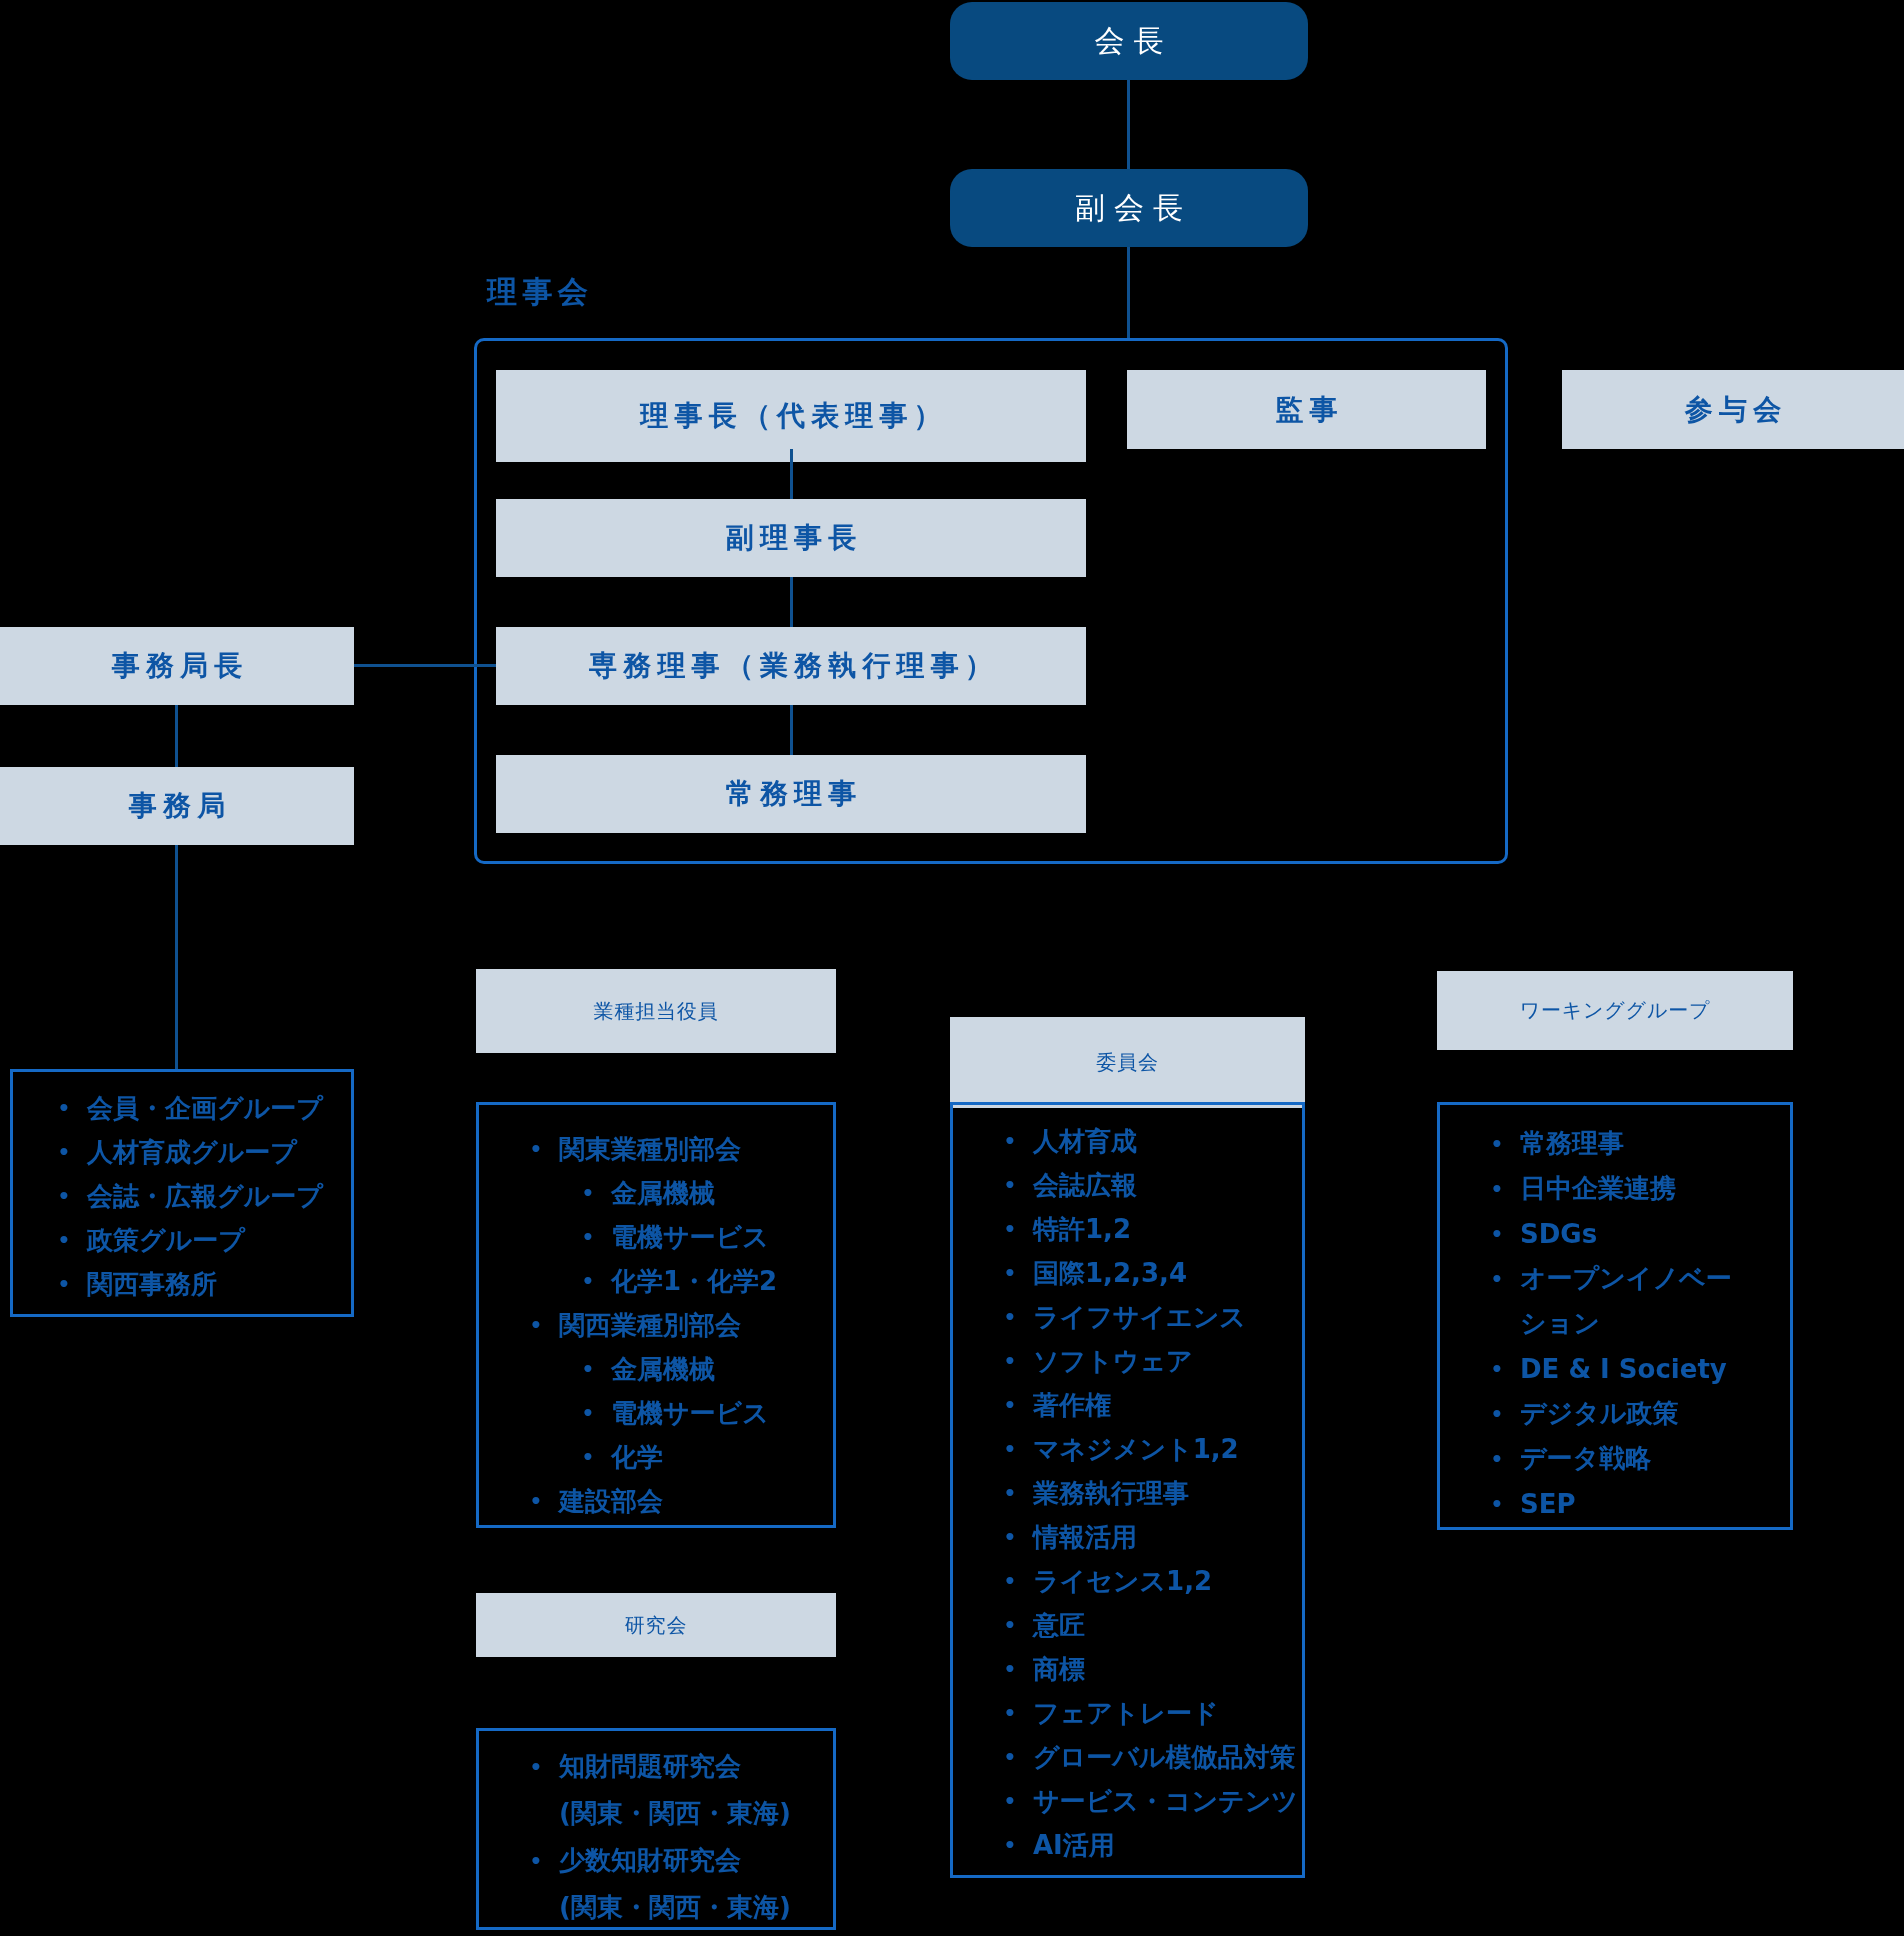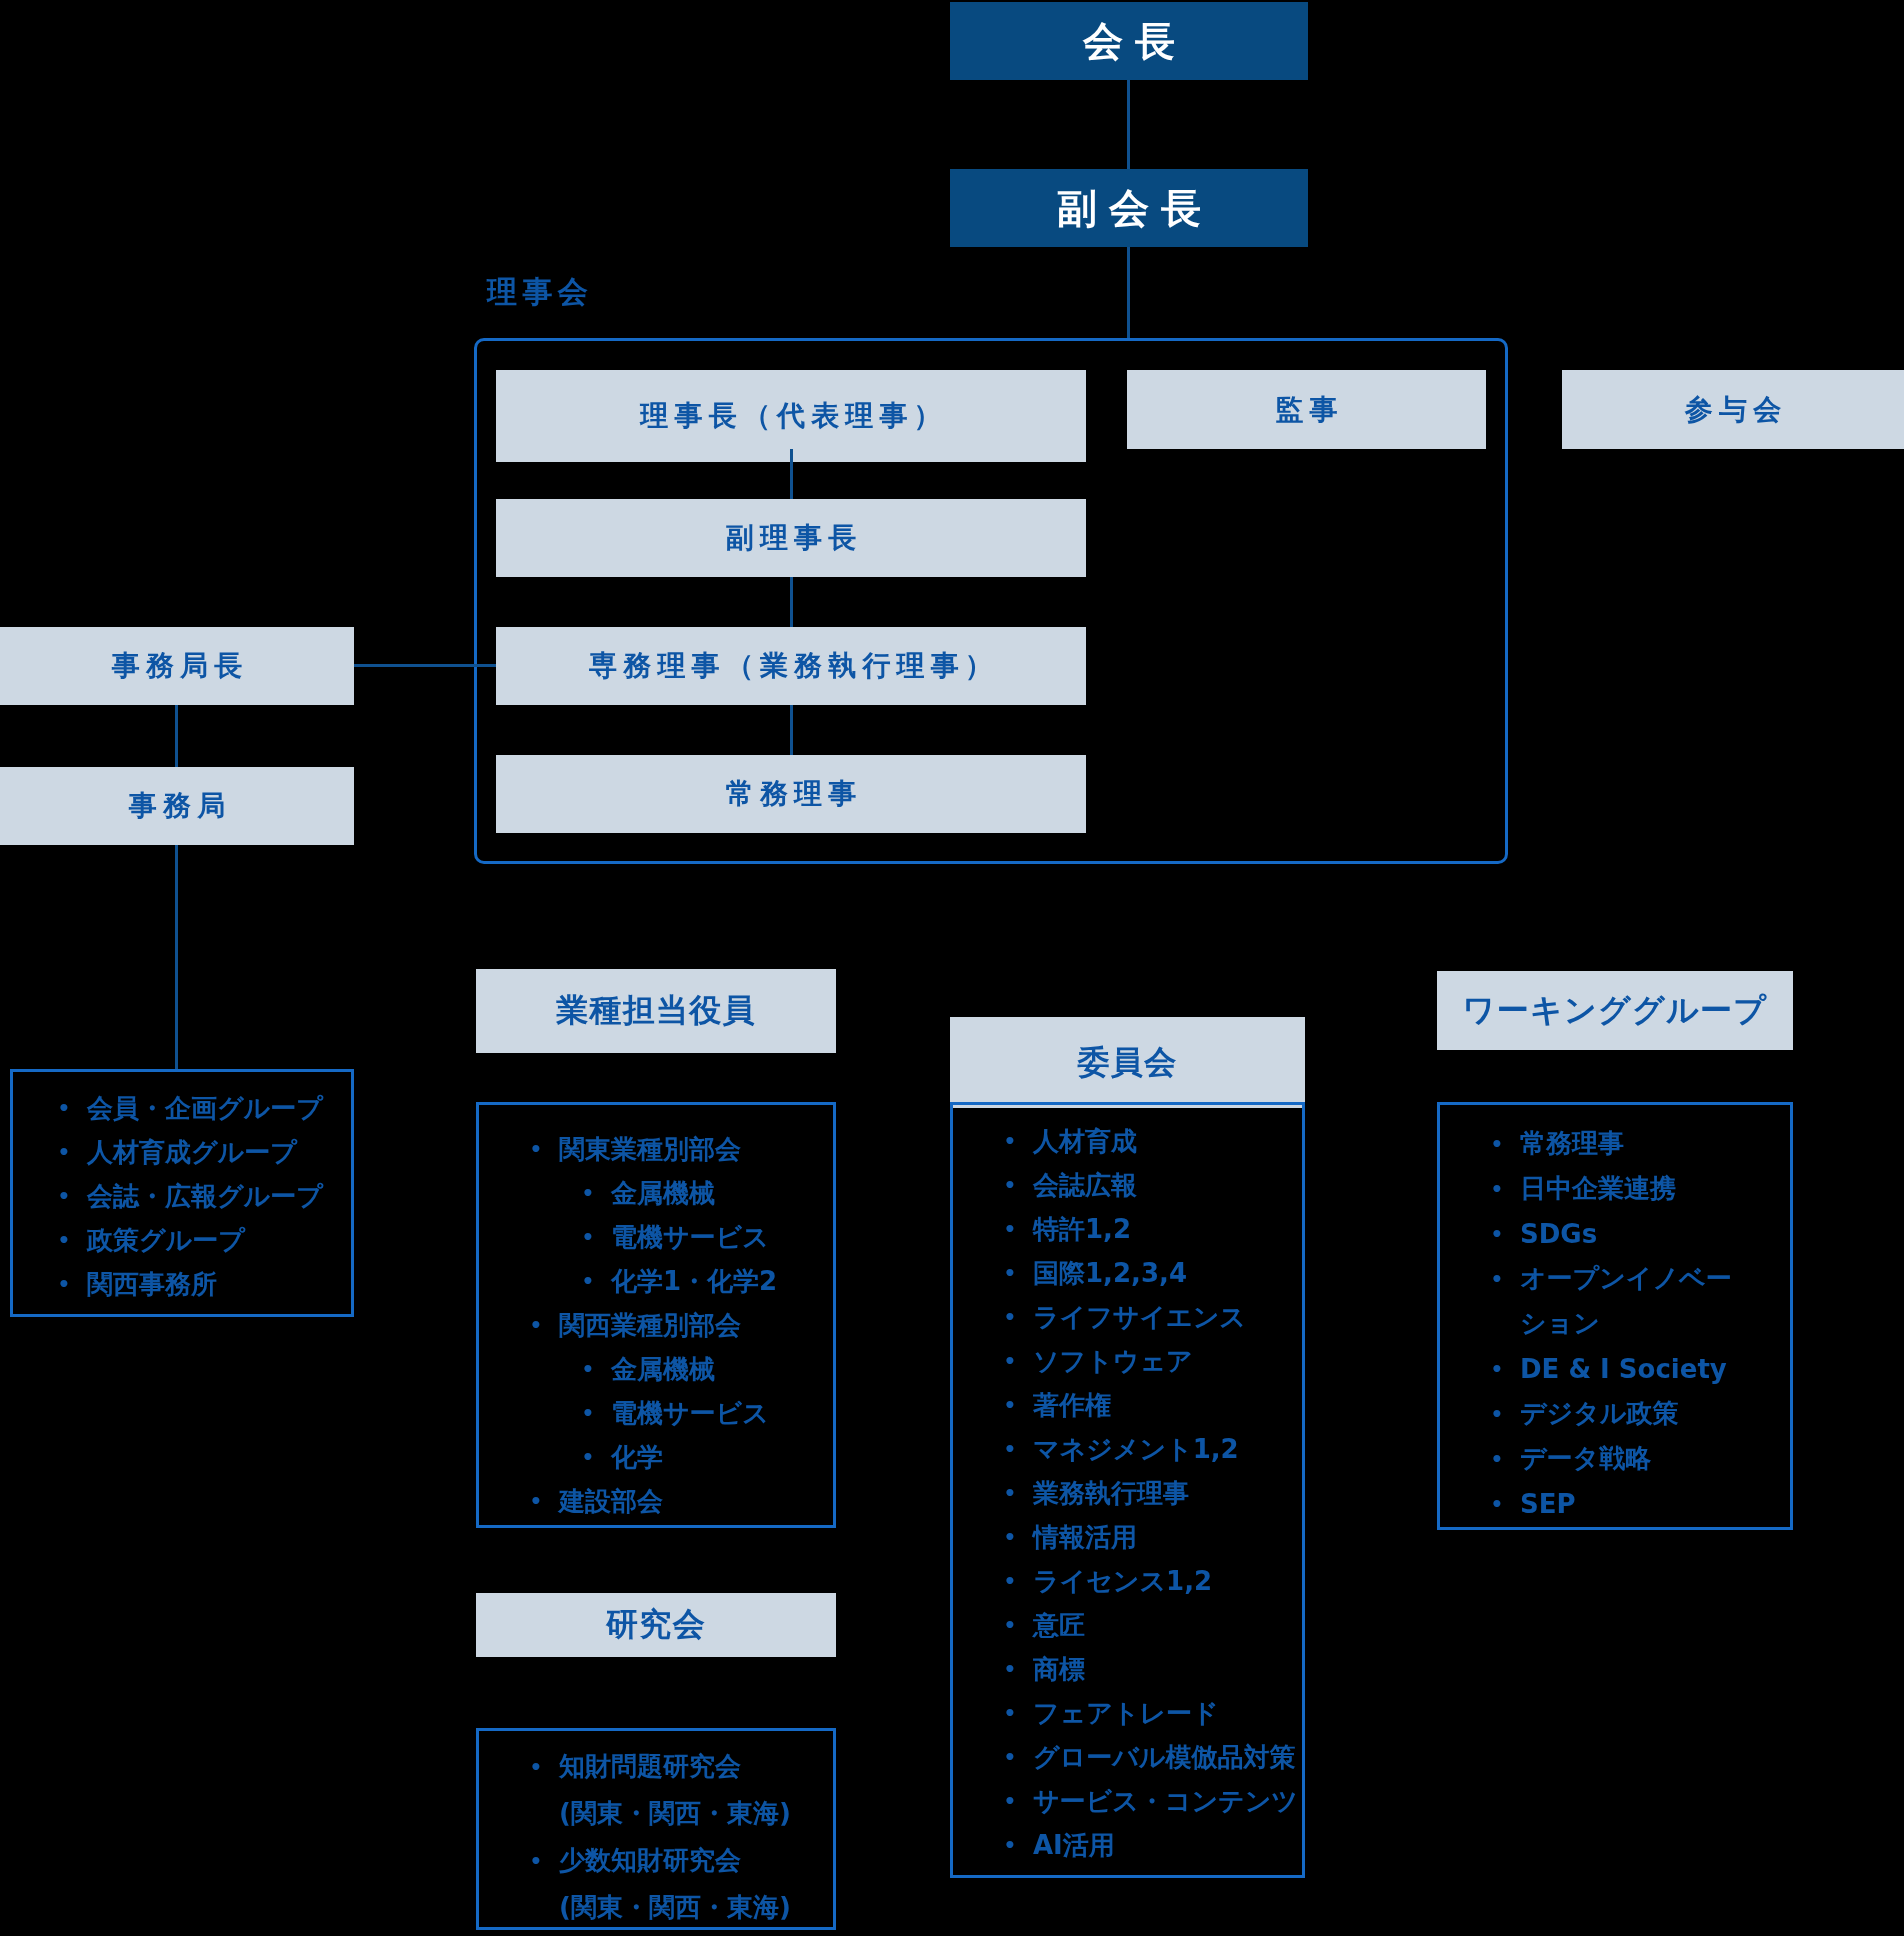--- a/index.html
+++ b/index.html
@@ -17,29 +17,29 @@
     font-family:"DejaVu Sans","Liberation Sans",sans-serif;
   }
   .stage{position:absolute;left:0;top:0;width:1904px;height:1936px;}
 
   .box{
     position:absolute;display:flex;align-items:center;justify-content:center;
     box-sizing:border-box;white-space:nowrap;
   }
   .dark{
     background:var(--dark_fill);color:var(--white);
-    font-weight:700;font-size:40px;letter-spacing:.30em;text-indent:.30em;
+    font-weight:400;font-size:30px;letter-spacing:.30em;text-indent:.30em;border-radius:22px;
   }
   .light{
     background:var(--light_fill);color:var(--text_blue);
     font-weight:700;font-size:28px;letter-spacing:.22em;text-indent:.22em;
   }
   .header{
     background:var(--light_fill);color:var(--text_blue);
-    font-weight:700;font-size:32px;letter-spacing:.04em;
+    font-weight:400;font-size:20px;letter-spacing:.04em;
   }
   .frame{
     position:absolute;border:3px solid var(--frame_blue);
     border-radius:10px;box-sizing:border-box;background:transparent;
   }
   .listbox{
     position:absolute;border:3px solid var(--frame_blue);box-sizing:border-box;
     color:var(--text_blue);font-weight:700;font-size:26px;overflow:hidden;
   }
   .line{position:absolute;background:var(--line_blue);}

